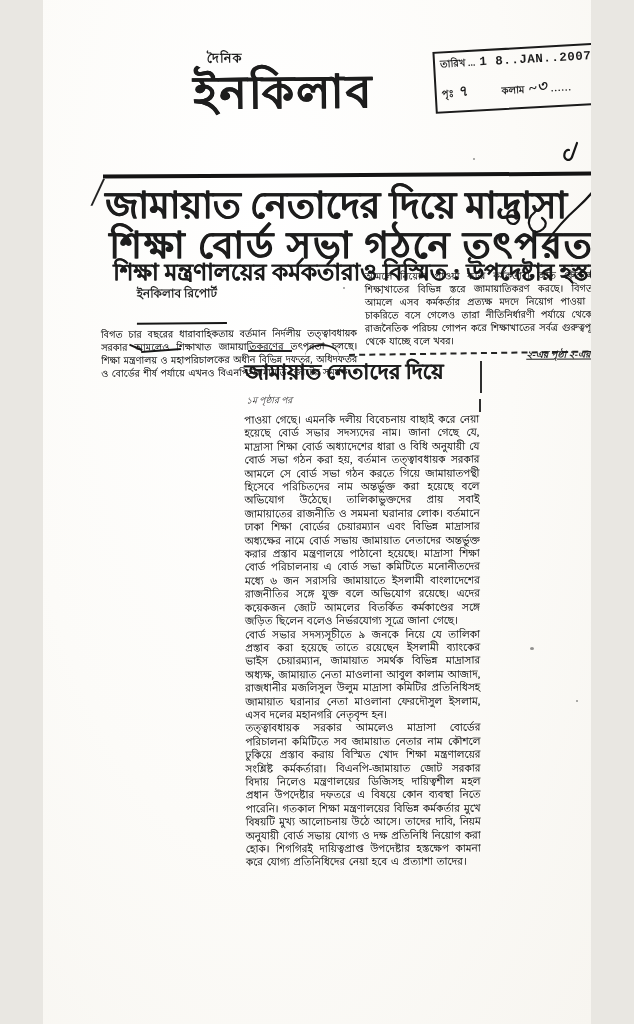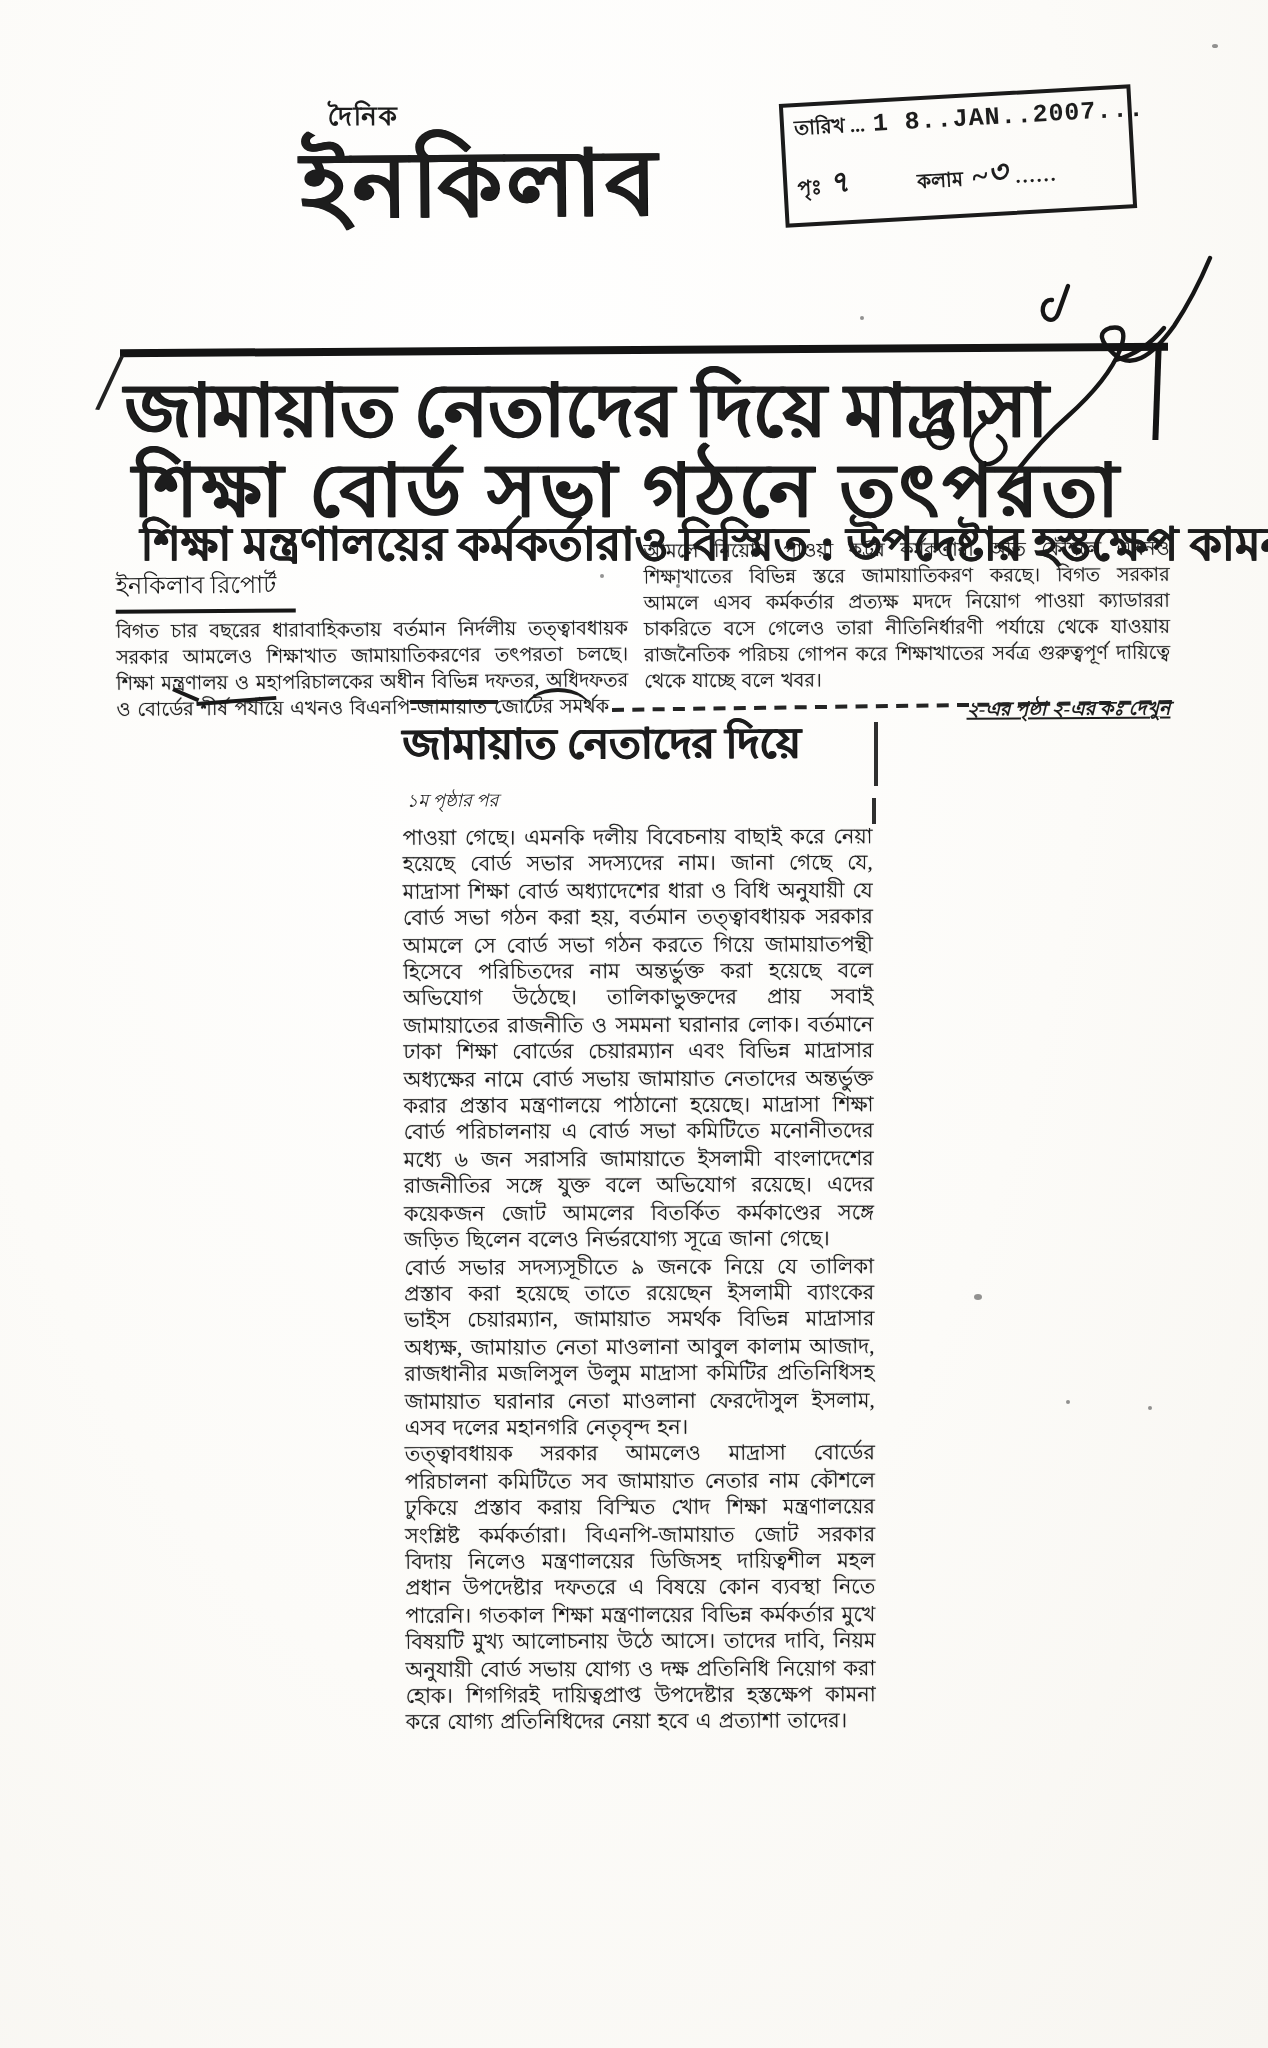--- a/index.html
+++ b/index.html
@@ -1,17 +1,17 @@
 <!DOCTYPE html>
 <html><head>
 <meta charset="utf-8">
 <style>
   html,body{margin:0;padding:0;background:#e9e7e2;}
   .page{
-    position:relative;width:634px;height:1024px;margin:0 auto;overflow:hidden;
+    position:relative;width:548px;height:1024px;margin:0 auto;overflow:hidden;
     background:radial-gradient(ellipse at 40% 25%, #ffffff 0%, #fcfbf8 55%, #f7f5f0 100%);
     font-family:"Liberation Serif", serif;color:#1d1d1d;
   }
   
   .masthead{position:absolute;left:150px;top:48px;transform:rotate(-0.5deg);}
   .masthead-small{font-size:13px;font-weight:700;margin-left:14px;letter-spacing:1px;}
   .masthead-title{font-size:46px;font-weight:800;letter-spacing:2px;line-height:1.05;
     text-shadow:0.6px 0 0 #111;}
   
   .stamp{
@@ -32,21 +32,21 @@
   .headline-rule{position:absolute;left:60px;top:173px;width:524px;height:3.5px;background:#141414;transform:rotate(-0.35deg);}
   .headline-rule-right-tick{position:absolute;left:577px;top:174px;width:2.5px;height:46px;background:#141414;transform:rotate(2deg);}
   .headline-slash{position:absolute;left:49px;top:168px;font-size:42px;font-weight:400;transform:rotate(6deg);color:#222;}
   .headline-l1{position:absolute;left:62px;top:176px;width:522px;font-size:37px;font-weight:800;white-space:nowrap;letter-spacing:0px;text-shadow:0.7px 0 0 #111;}
   .headline-l2{position:absolute;left:66px;top:216px;width:512px;font-size:37px;font-weight:800;white-space:nowrap;letter-spacing:2px;text-shadow:0.7px 0 0 #111;}
   .subheadline{position:absolute;left:70px;top:254px;width:500px;text-align:center;font-size:23px;font-weight:700;white-space:nowrap;text-shadow:0.4px 0 0 #111;}
   
   .small-text{font-size:9.6px;line-height:12.9px;text-align:justify;margin:0;
     text-shadow:0 0 0.45px rgba(20,20,20,0.65);word-spacing:1px;}
   .col-left{position:absolute;left:58px;top:283px;width:256px;transform:rotate(-0.4deg);}
-  .byline{font-size:12px;font-weight:400;border-bottom:2px solid #161616;display:inline-block;padding:0 10px 1px 0;margin-bottom:4px;}
+  .byline{font-size:12px;font-weight:700;border-bottom:2px solid #161616;display:inline-block;padding:0 10px 18px 0;margin-bottom:4px;margin-left:36px;}
   .left-end-dash{position:absolute;left:40px;top:66px;width:40px;height:2px;background:#191919;transform:rotate(-4deg);}
   .left-end-dash::after{content:"";position:absolute;left:-12px;top:-5px;width:14px;height:2px;background:#191919;transform:rotate(28deg);}
   .col-right{position:absolute;left:322px;top:270px;width:263px;transform:rotate(-0.3deg);}
   .continued-note{font-size:9.6px;font-weight:800;font-style:italic;text-align:right;margin-top:1px;text-decoration:underline;}
   .intro-dashed-rule{position:absolute;left:306px;top:352px;width:280px;border-top:2.2px dashed #242424;transform:rotate(-0.8deg);}
   .intro-wave{position:absolute;left:262px;top:344px;width:34px;height:10px;border-top:2.5px solid #1c1c1c;border-radius:50% 50% 0 0/100% 100% 0 0;}
   .jump-dashdot{position:absolute;left:205px;top:350px;width:44px;border-top:2px solid #222;}
   
   .jump{position:absolute;left:202px;top:356px;width:235px;transform:rotate(-0.2deg);}
   .jump-headline{font-size:21px;font-weight:700;white-space:nowrap;text-shadow:0.5px 0 0 #111;}

